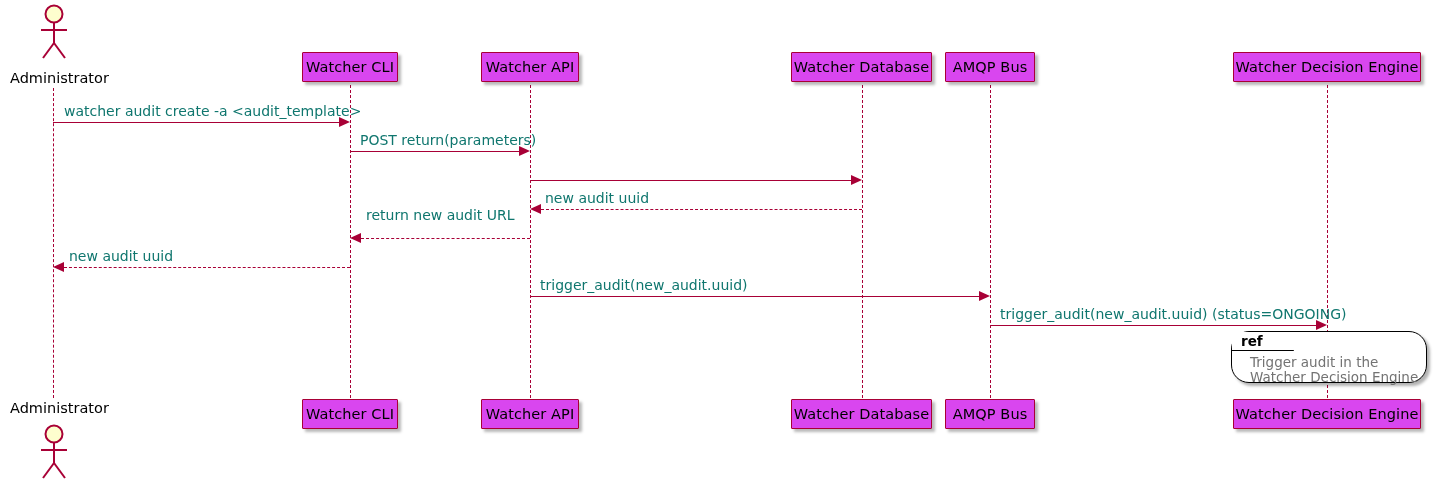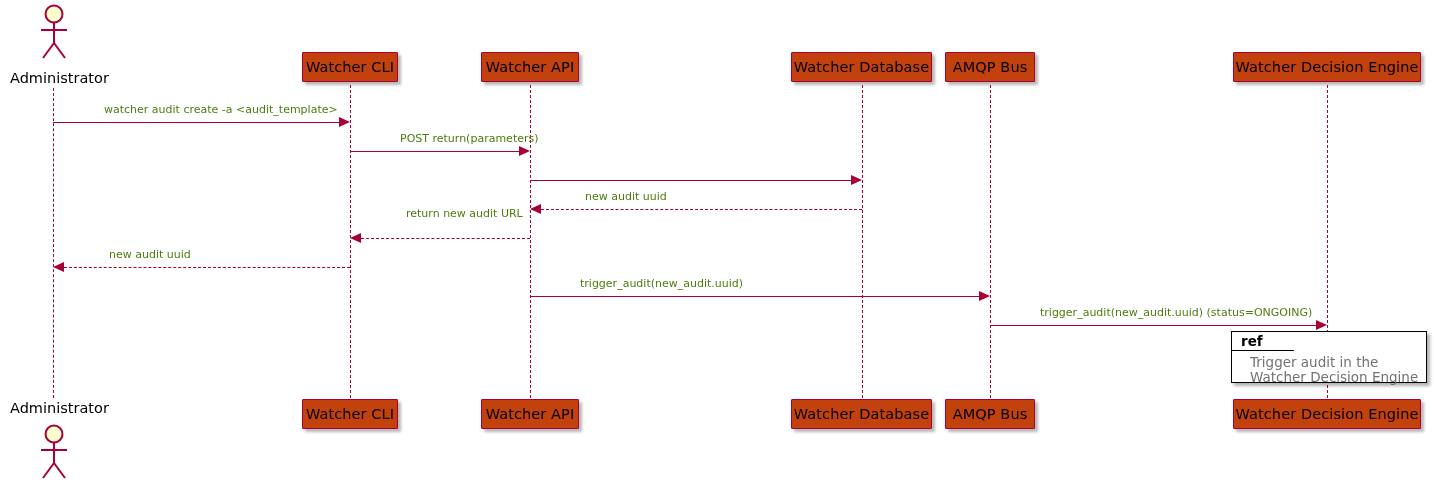--- a/index.html
+++ b/index.html
@@ -21,21 +21,21 @@
     text-decoration: underline;
   }
   .lifeline {
     position: absolute;
     width: 0;
     border-left: 1px dashed #A80036;
   }
   .pbox {
     position: absolute;
     box-sizing: border-box;
-    background: #c2410c;
+    background: #d946ef;
     border: 1.5px solid #A80036;
     border-radius: 1px;
     box-shadow: 3px 3px 3px rgba(0,0,0,0.28);
     display: flex;
     align-items: center;
     justify-content: center;
     color: #000000;
     font-size: 14.5px;
     line-height: 1;
     white-space: nowrap;
@@ -53,25 +53,24 @@
   .msg-line {
     position: absolute;
     height: 0;
     border-top: 1.4px solid #A80036;
   }
   .msg-line.dotted {
     border-top: 1.4px dashed #A80036;
   }
   .msg-label {
     position: absolute;
-    color: #4d7c0f;
-    font-size: 11px;
+    color: #0f766e;
+    font-size: 14px;
     white-space: nowrap;
     line-height: 1;
-    margin-left: 40px;
   }
   .arrowhead {
     position: absolute;
     width: 0;
     height: 0;
   }
   .arrowhead.right {
     border-top: 5px solid transparent;
     border-bottom: 5px solid transparent;
     border-left: 11px solid #A80036;
@@ -184,21 +183,21 @@
   <div class="arrowhead left" style="left:53px; top:262px;"></div>
 
   <div class="msg-label" style="left:540px; top:278px;">trigger_audit(new_audit.uuid)</div>
   <div class="msg-line" style="left:530px; top:296px; width:449px;"></div>
   <div class="arrowhead right" style="left:979px; top:291px;"></div>
 
   <div class="msg-label" style="left:1000px; top:307px;">trigger_audit(new_audit.uuid) (status=ONGOING)</div>
   <div class="msg-line" style="left:990px; top:325px; width:326px;"></div>
   <div class="arrowhead right" style="left:1316px; top:320px;"></div>
 
-  <div class="refbox" style="left:1231px; top:331px; width:196px; height:52px;">
+  <div class="refbox" style="left:1231px; top:331px; width:196px; height:52px;border-radius:18px;">
     <div class="ref-tab"></div>
     <div class="ref-tab-label">ref</div>
     <div class="ref-body" style="top:22px;">Trigger audit in the</div>
     <div class="ref-body" style="top:37px;">Watcher Decision Engine</div>
   </div>
 
   <div class="pbox" style="left:302px; top:399px; width:96px; height:30px;">
     <span>Watcher CLI</span>
   </div>
   <div class="pbox" style="left:481px; top:399px; width:98px; height:30px;">

